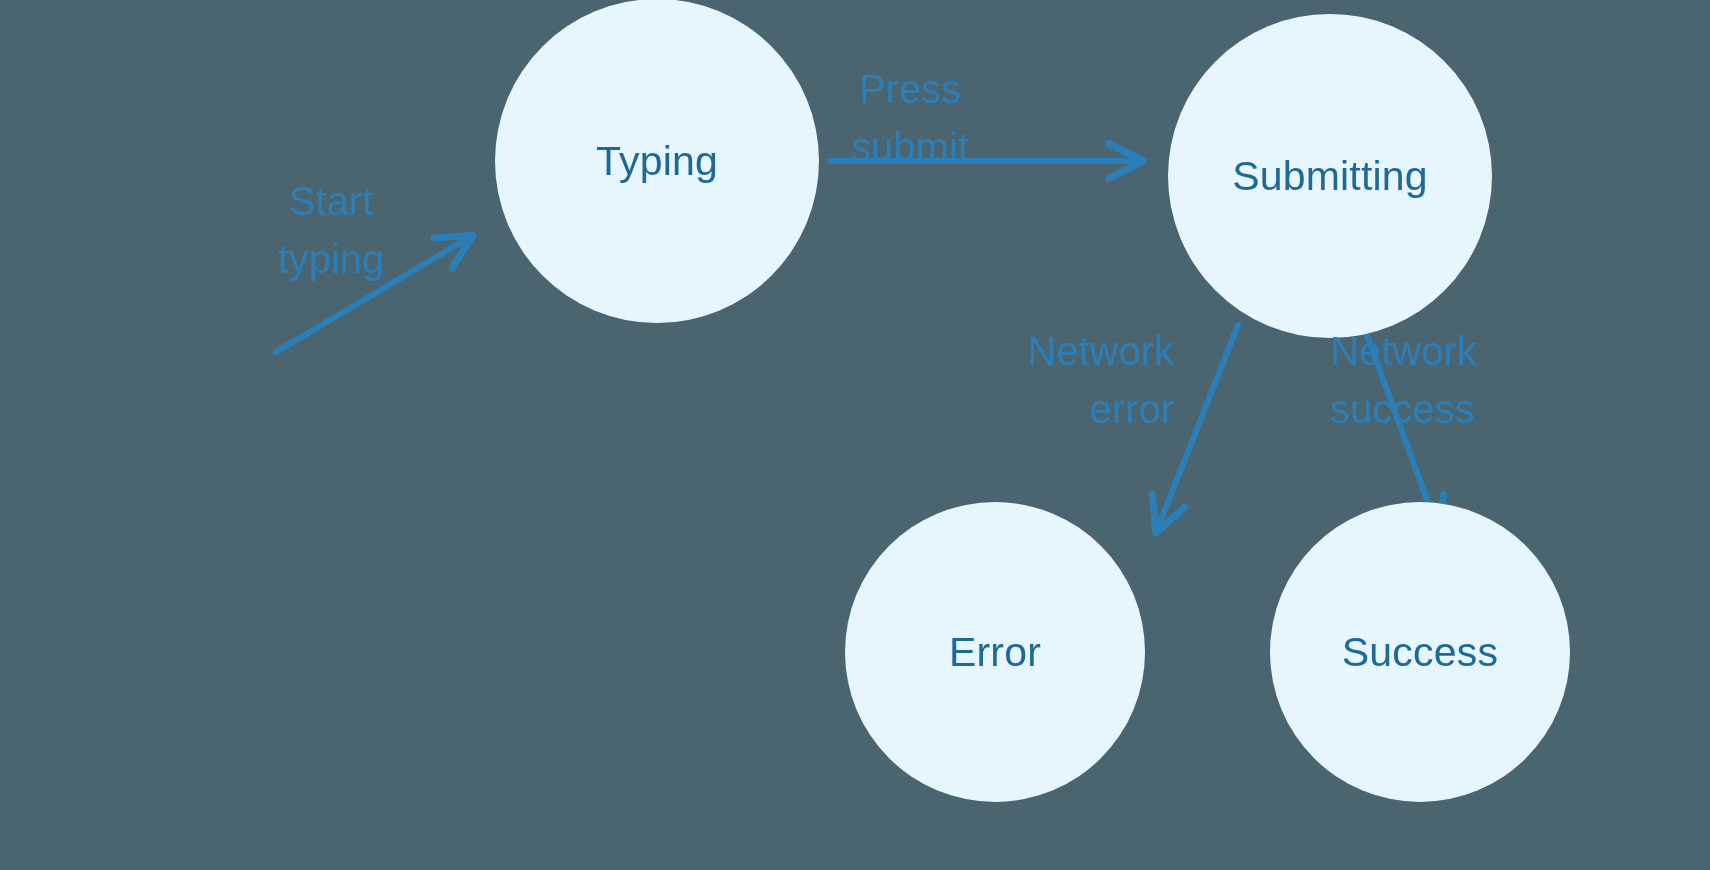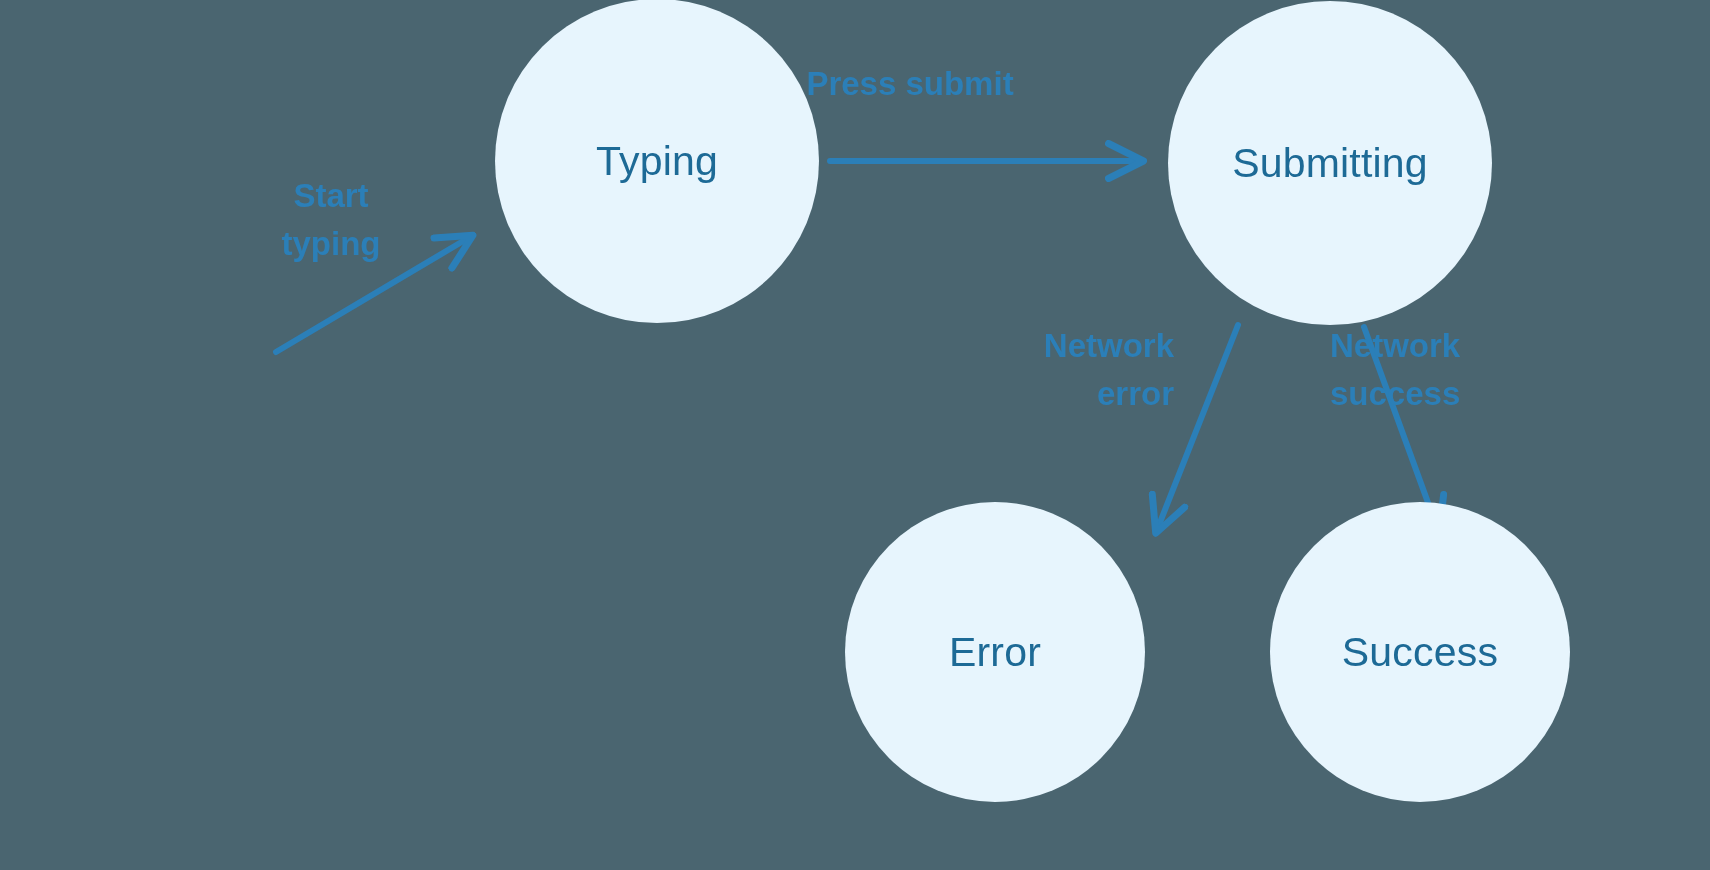--- a/index.html
+++ b/index.html
@@ -36,22 +36,22 @@
     position: absolute;
     left: 0;
     top: 0;
     width: 1710px;
     height: 870px;
     pointer-events: none;
   }
   .edge-label {
     position: absolute;
     color: #2b7fb8;
-    font-size: 33px;
-    font-weight: 700;
+    font-size: 40px;
+    font-weight: 400;
     line-height: 1.45;
     white-space: pre-line;
   }
   .lbl-start-typing  { left: 236px;  top: 172px; width: 190px; text-align: center; }
   .lbl-press-submit  { left: 795px;  top: 60px;  width: 230px; text-align: center; }
   .lbl-network-error { left: 902px;  top: 322px; width: 272px; text-align: right; }
   .lbl-network-success { left: 1330px; top: 322px; width: 172px; text-align: left; }
 </style>
 </head>
 <body>
@@ -80,21 +80,21 @@
     <g>
       <line x1="1364" y1="327" x2="1438" y2="530" stroke="#2b7fb8" stroke-width="6" stroke-linecap="round" marker-end="url(#arrowhead)"></line>
     </g>
   </svg>
 
 
   <div class="node" style="left:495px; top:-1px; width:324px; height:324px;">
     <span class="node-label">Typing</span>
   </div>
 
-  <div class="node" style="left:1168px; top:1px; width:324px; height:324px;justify-content:center;">
+  <div class="node" style="left:1168px; top:14px; width:324px; height:324px;justify-content:center;">
     <span class="node-label">Submitting</span>
   </div>
 
   <div class="node" style="left:845px; top:502px; width:300px; height:300px;">
     <span class="node-label">Error</span>
   </div>
 
   <div class="node" style="left:1270px; top:502px; width:300px; height:300px;">
     <span class="node-label">Success</span>
   </div>

